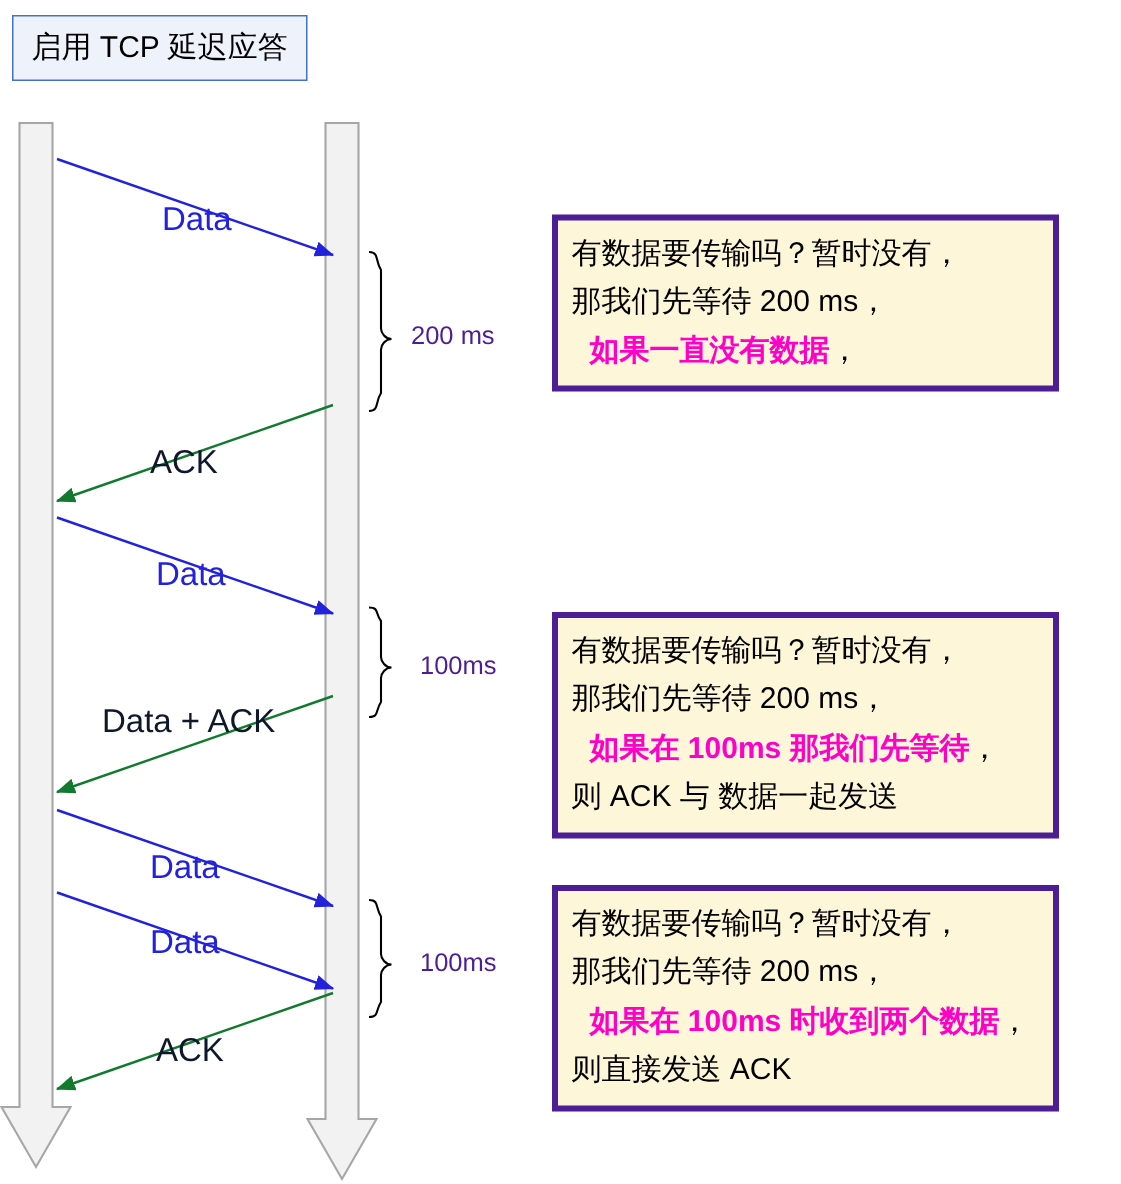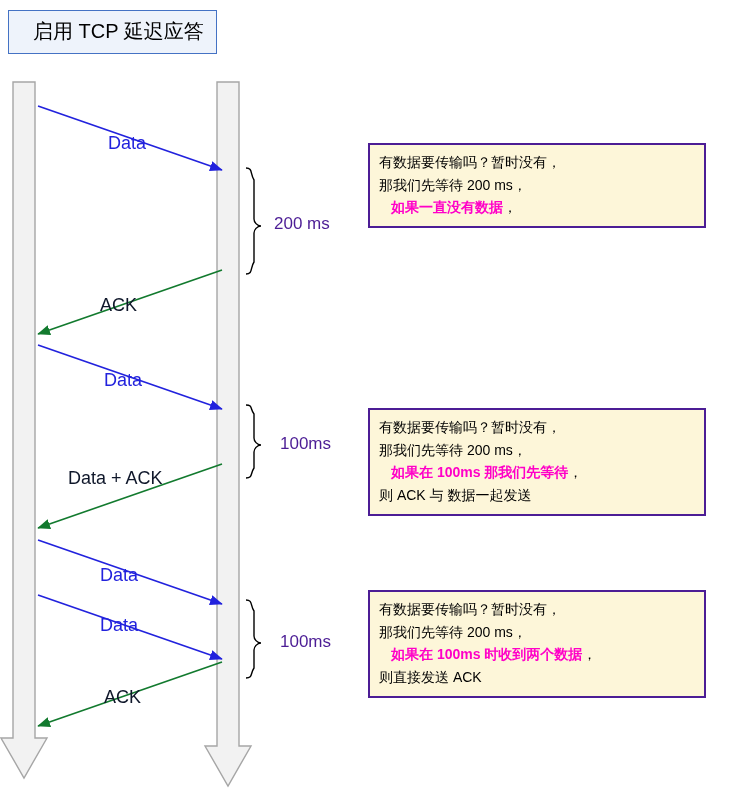--- a/index.html
+++ b/index.html
@@ -17,51 +17,51 @@
   #diagram-root {
     position: absolute;
     left: 0; top: 0;
     width: 747px;
     height: 789px;
   }
   .title-box {
     position: absolute;
     left: 8px;
     top: 10px;
-    padding: 7px 12px 8px 24px;
+    padding: 7px 12px 8px 12px;
     border: 1.5px solid #4472c4;
     background: #eef3fb;
     font-size: 20px;
     color: #000000;
     white-space: nowrap;
   }
   svg.canvas {
     position: absolute;
     left: 0; top: 0;
     width: 747px;
     height: 789px;
   }
   .note {
     position: absolute;
-    border: 2px solid #4c1d95;
+    border: 4px solid #4c1d95;
     background: #fdf6d9;
     padding: 6px 4px 7px 9px;
-    font-size: 14px;
+    font-size: 20px;
     line-height: 1.62;
     color: #000000;
     box-sizing: border-box;
   }
   .note .hl {
     color: #ff00c8;
     font-weight: bold;
     margin-left: 12px;
   }
   .lbl {
     position: absolute;
-    font-size: 18px;
+    font-size: 22px;
     white-space: nowrap;
   }
   .lbl.blue { color: #2222dd; }
   .lbl.green { color: #0f172a; }
   .lbl.black { color: #4c1d95; font-size: 17px; }
 </style>
 </head>
 <body>
 
 <div id="diagram-root">

